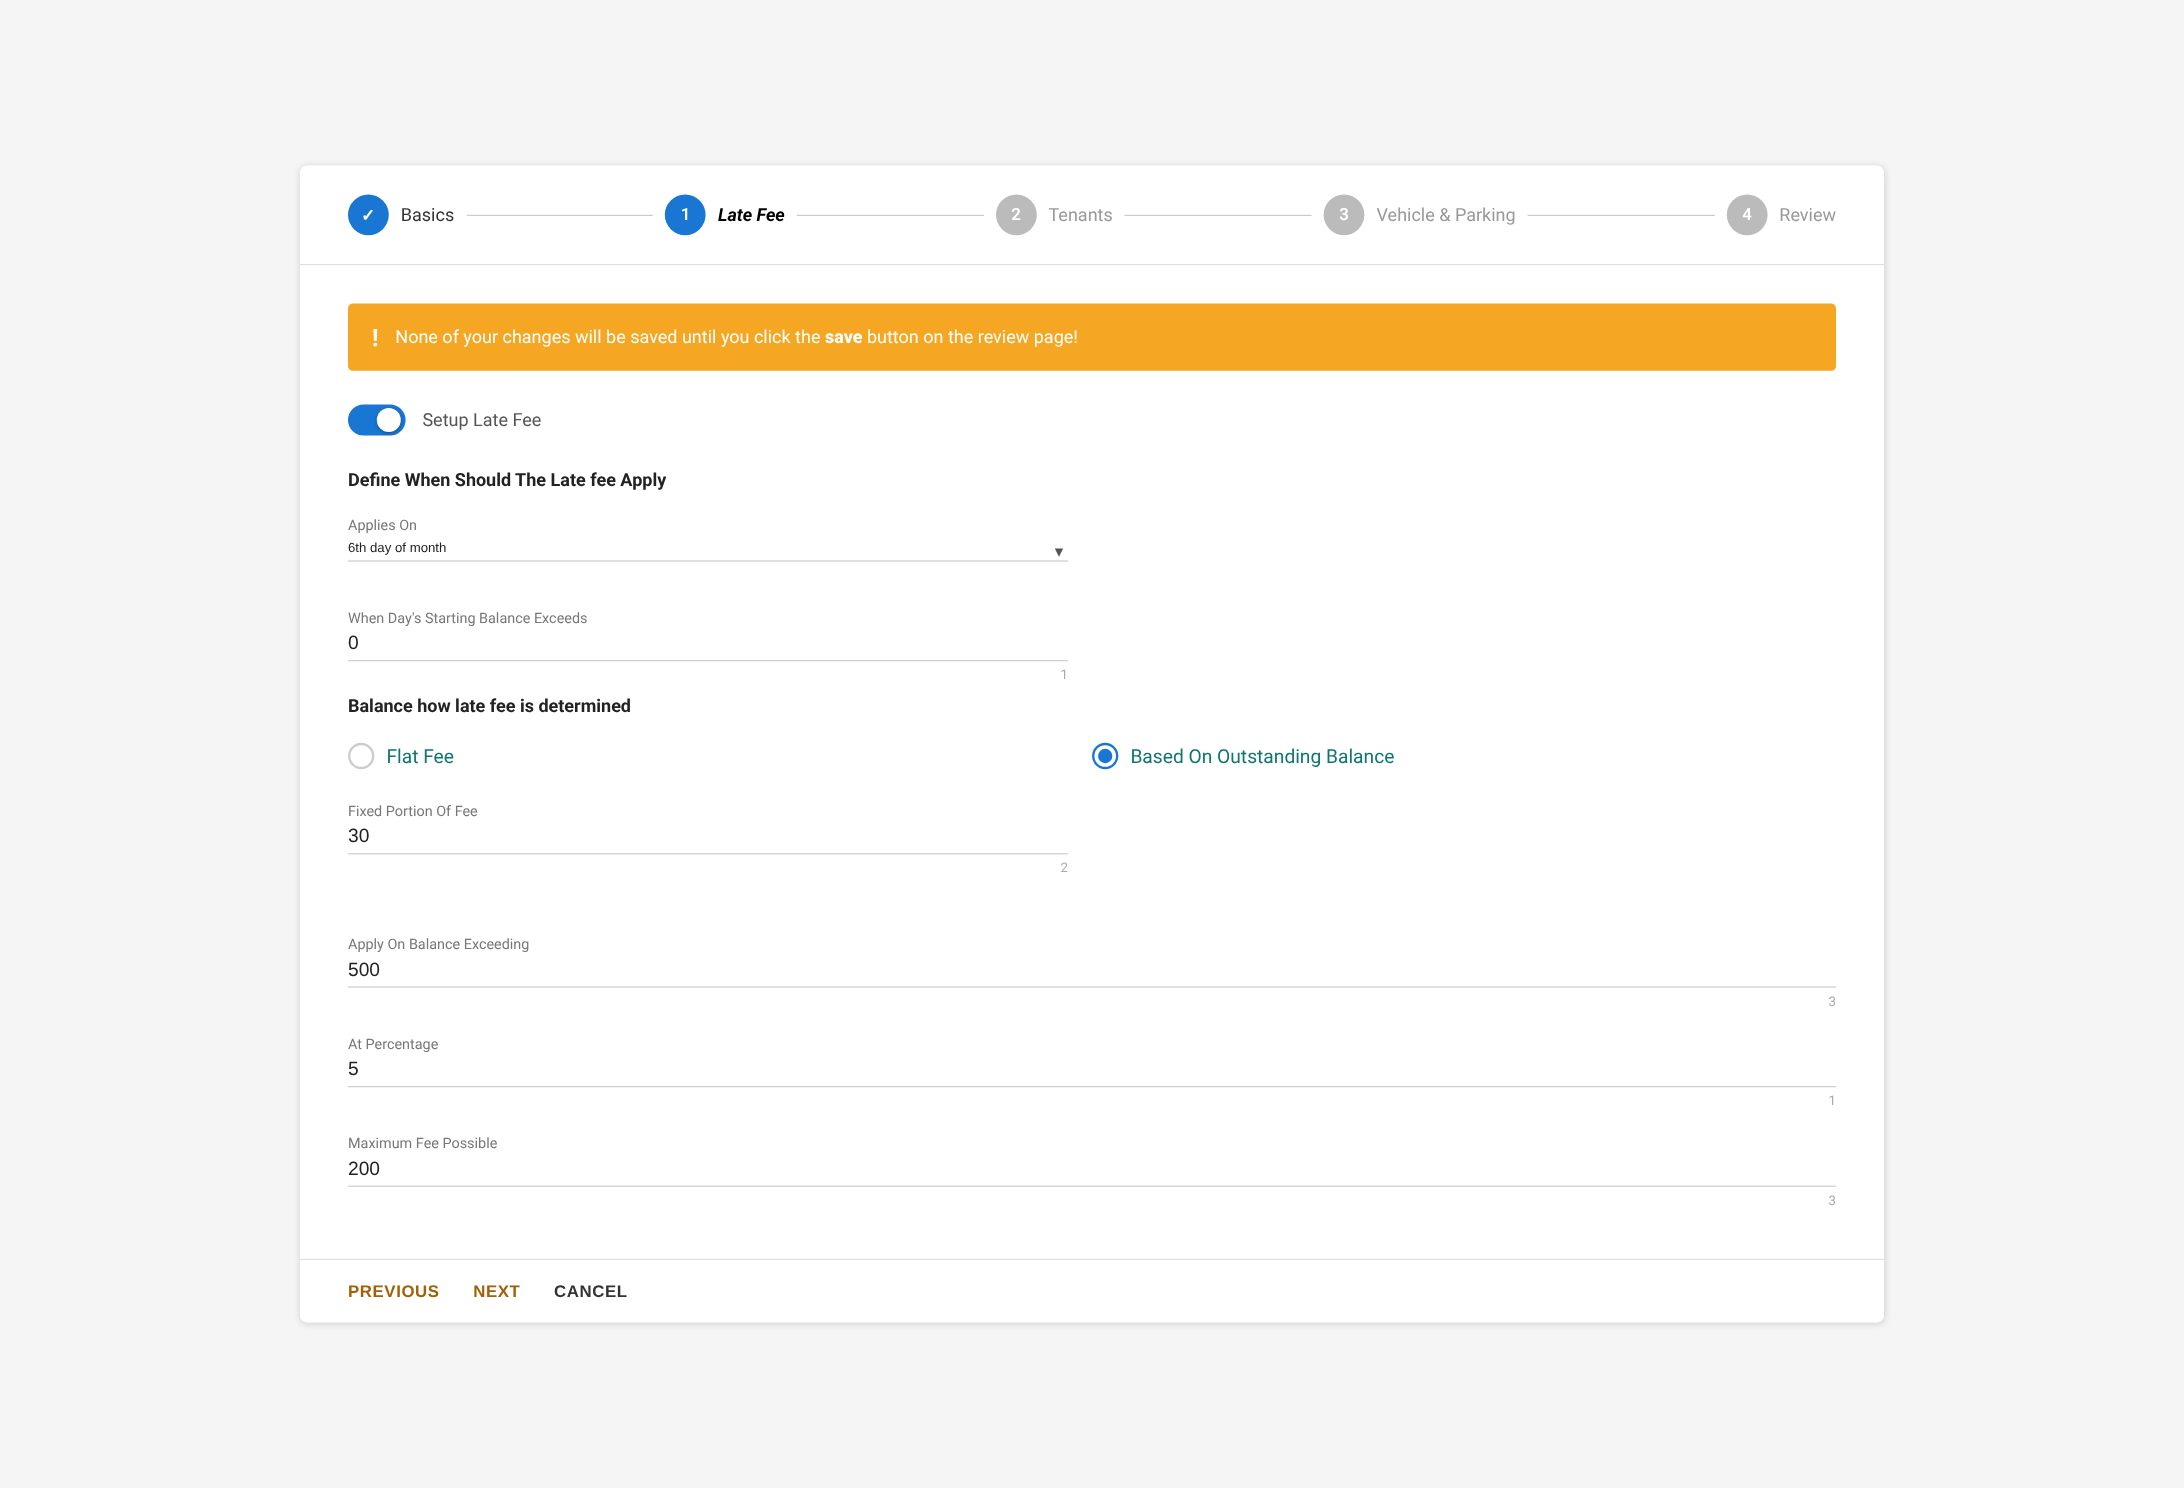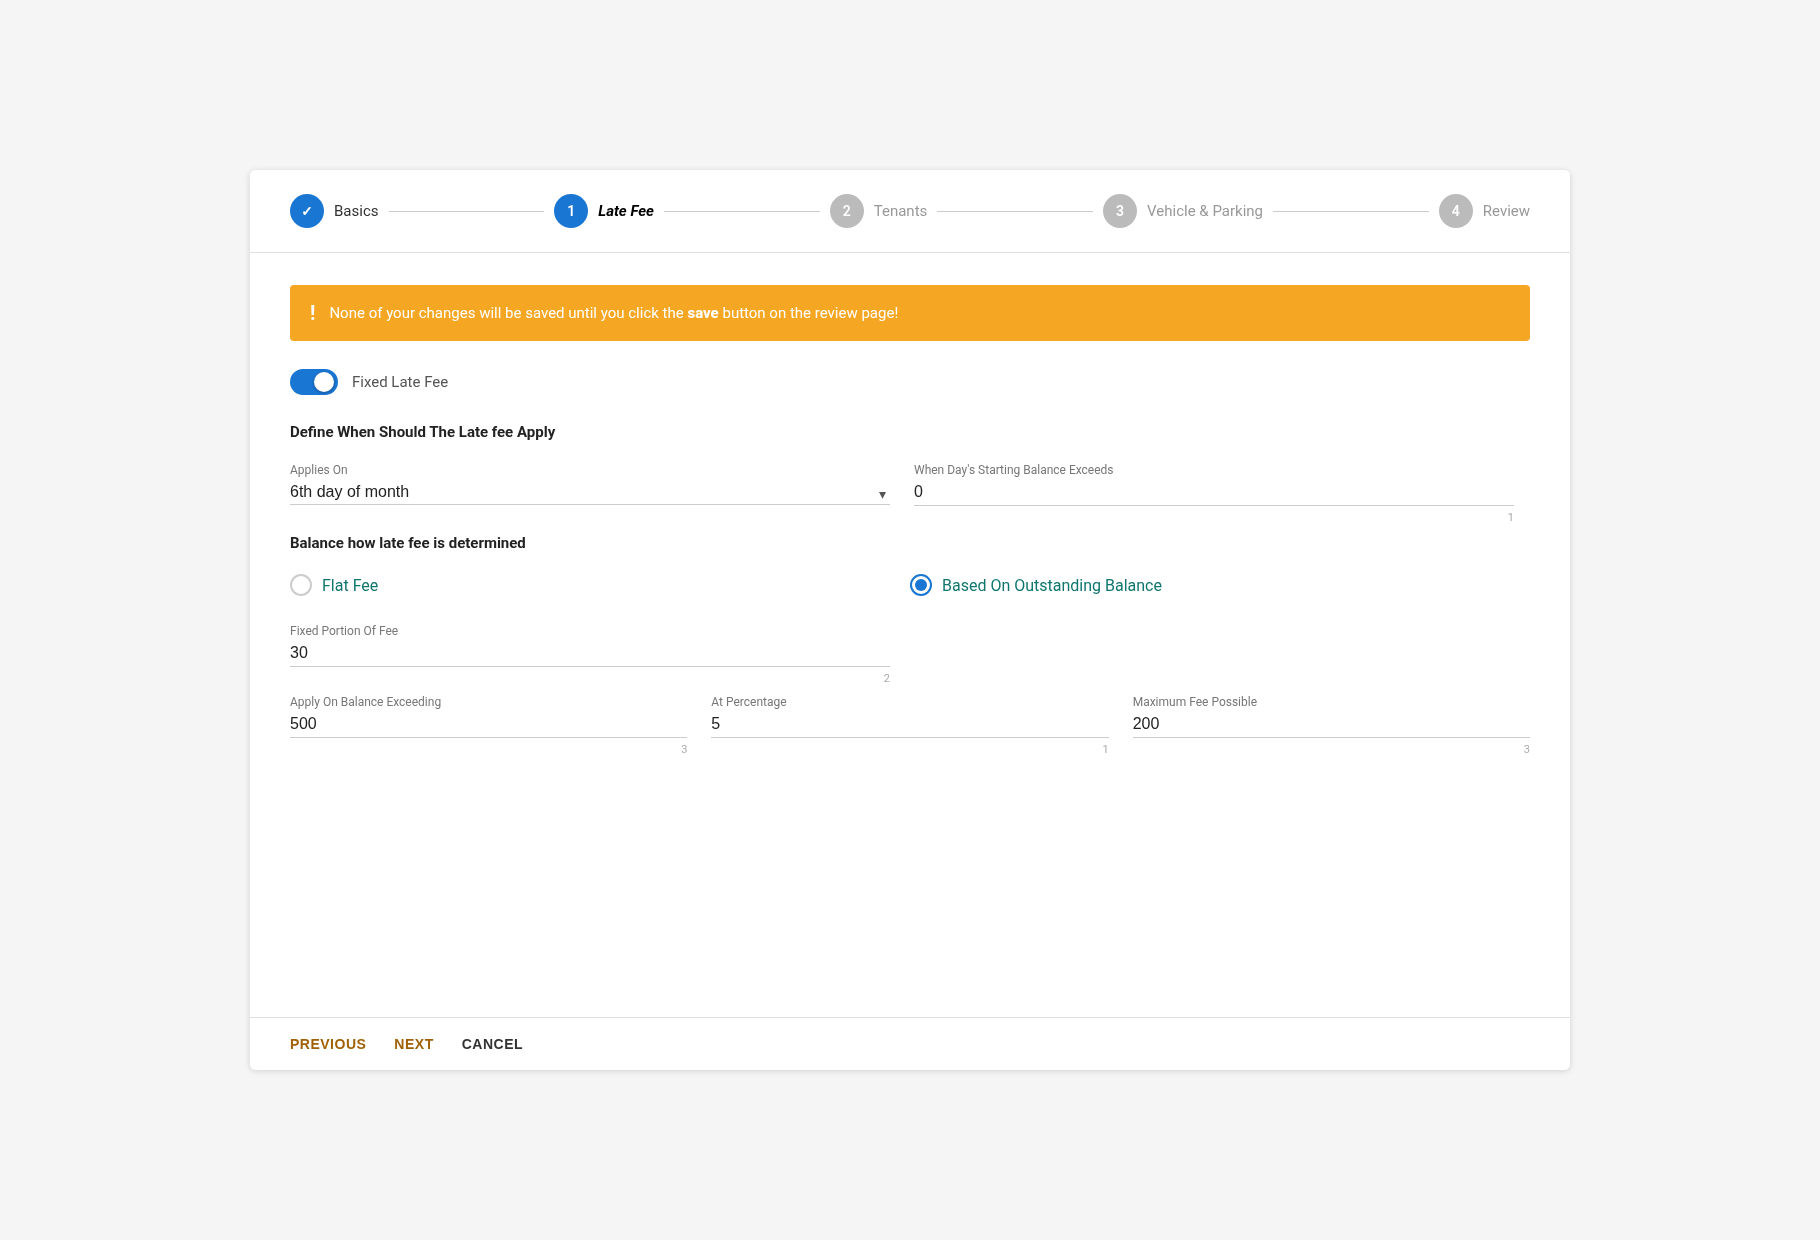--- a/index.html
+++ b/index.html
@@ -140,22 +140,23 @@
     
     .section-title {
       font-size: 15px;
       font-weight: 700;
       color: #222;
       margin-bottom: 22px;
     }
     
     .form-row {
       display: flex;
-      gap: 24px;
+      gap: 40px;
       margin-bottom: 28px;
+      flex-direction: column;
     }
     .form-field {
       display: flex;
       flex-direction: column;
       flex: 1;
       position: relative;
     }
     .form-field.half {
       flex: 0 0 calc(50% - 20px);
       max-width: calc(50% - 20px);
@@ -185,21 +186,21 @@
     .select-wrapper {
       position: relative;
       display: flex;
       align-items: center;
     }
     .select-wrapper select {
       appearance: none;
       border: none;
       border-bottom: 1px solid #ccc;
       background: transparent;
-      font-size: 16px;
+      font-size: 11px;
       color: #222;
       padding-bottom: 4px;
       padding-right: 24px;
       width: 100%;
       outline: none;
       cursor: pointer;
     }
     .select-arrow {
       position: absolute;
       right: 4px;
@@ -314,21 +315,21 @@
         <span>None of your changes will be saved until you click the </span><b>save</b><span> button on the review page!</span>
       </span>
     </div>
 
     <div class="toggle-row">
       <div class="toggle">
         <div class="toggle-track">
           <div class="toggle-thumb"></div>
         </div>
       </div>
-      <span class="toggle-label">Fixed Late Fee</span>
+      <span class="toggle-label">Setup Late Fee</span>
     </div>
 
     <div class="section-title">Define When Should The Late fee Apply</div>
 
     <div class="form-row">
       <div class="form-field half">
         <label class="field-label">Applies On</label>
         <div class="select-wrapper">
           <select class="field-input">
             <option>6th day of month</option>

